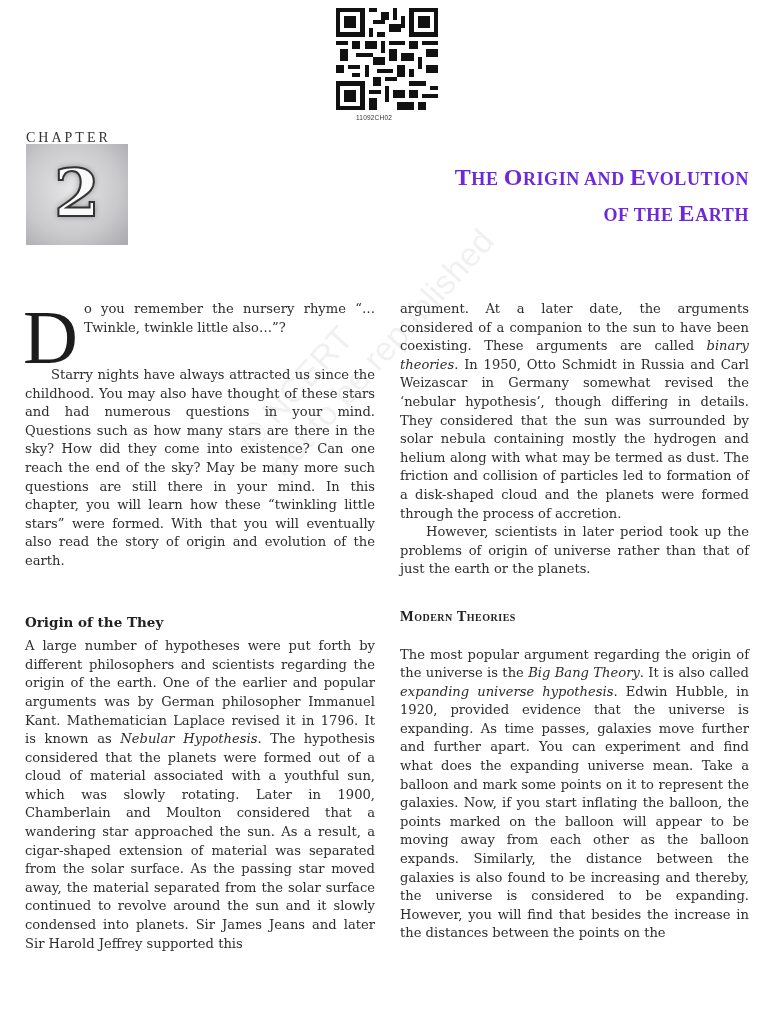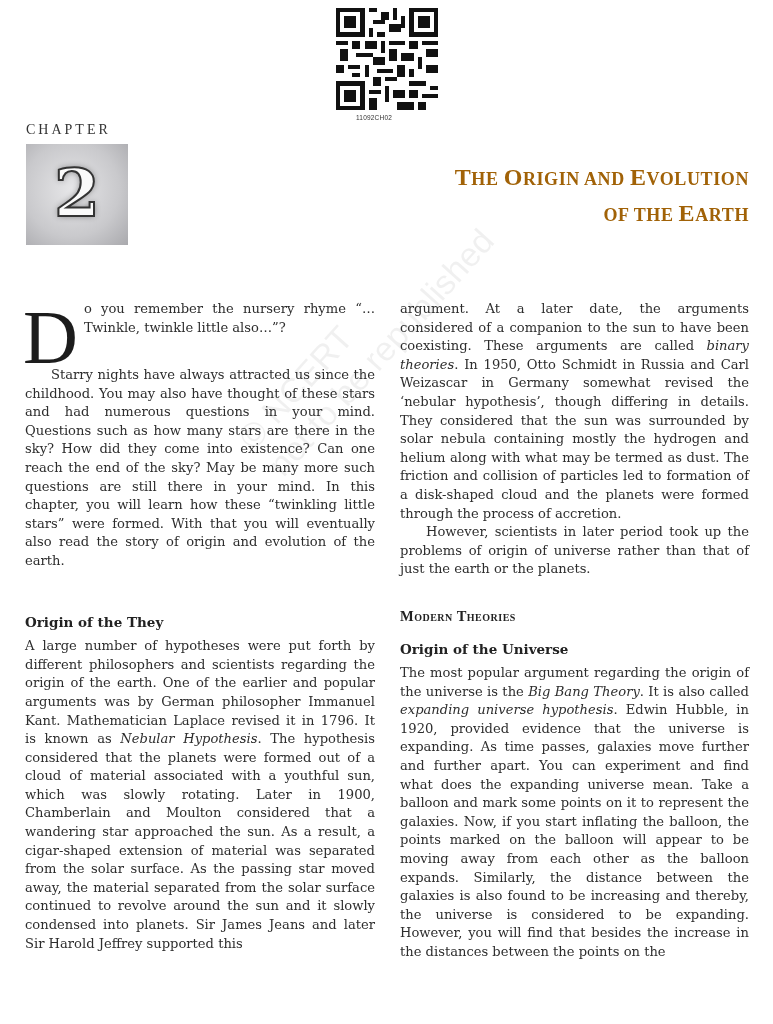--- a/index.html
+++ b/index.html
@@ -1,29 +1,29 @@
 <!DOCTYPE html>
 <html><head>
 <meta charset="utf-8">
 <style>
   html, body { margin:0; padding:0; background:#ffffff; }
   body { width:773px; height:1024px; position:relative; overflow:hidden;
          font-family:"DejaVu Serif", serif; color:#2a2a2a; }
   .qr { position:absolute; left:336px; top:8px; width:102px; height:102px; }
   .qr-code { position:absolute; left:356px; top:114px; font-family:"Liberation Sans", sans-serif;
              font-size:6.5px; color:#333; letter-spacing:0.2px; }
-  .chapter-label { position:absolute; left:26px; top:122px; font-family:"Liberation Serif", serif;
+  .chapter-label { position:absolute; left:26px; top:130px; font-family:"Liberation Serif", serif;
              font-size:14px; letter-spacing:3px; color:#333; }
   .chapter-box { position:absolute; left:26px; top:144px; width:102px; height:101px;
              background:radial-gradient(circle at 45% 45%, #e6e6e8 0%, #c9c9cc 60%, #a9a9ad 100%);
              display:flex; align-items:center; justify-content:center; }
   .chapter-num { font-family:"DejaVu Serif", serif; font-weight:bold; font-size:66px; color:#fafafa;
              -webkit-text-stroke:2px #333; text-shadow:0 0 6px rgba(0,0,0,0.45); line-height:1; margin-top:-4px; }
   .title { position:absolute; right:24px; top:160px; text-align:right; font-family:"Liberation Serif", serif;
-           font-weight:bold; color:#a16207; font-size:18px; letter-spacing:0.6px; line-height:34px; font-variant:small-caps; }
+           font-weight:bold; color:#6d28d9; font-size:18px; letter-spacing:0.6px; line-height:34px; font-variant:small-caps; }
   .title .big { font-size:24px; }
   .col { position:absolute; top:300px; width:350px; font-family:"DejaVu Serif", serif;
          font-size:13.1px; line-height:18.6px; color:#2d2d2d; text-align:justify; }
   .col-left { left:25px; }
   .col-right { left:400px; width:349px; }
   .col p { margin:0; }
   .indent { text-indent:26px; }
   .dropcap { float:left; font-family:"Liberation Serif", serif; font-size:76px; line-height:58px;
              margin:8px 6px 0 -2px; color:#1c1c1c; }
   .intro { margin-bottom:8px !important; }
@@ -127,16 +127,15 @@
   <div class="gap-sm"></div>
   <p><span>A large number of hypotheses were put forth by different philosophers and scientists regarding the origin of the earth. One of the earlier and popular arguments was by German philosopher Immanuel Kant. Mathematician Laplace revised it in 1796. It is known as </span><i>Nebular Hypothesis</i><span>. The hypothesis considered that the planets were formed out of a cloud of material associated with a youthful sun, which was slowly rotating. Later in 1900, Chamberlain and Moulton considered that a wandering star approached the sun. As a result, a cigar-shaped extension of material was separated from the solar surface. As the passing star moved away, the material separated from the solar surface continued to revolve around the sun and it slowly condensed into planets. Sir James Jeans and later Sir Harold Jeffrey supported this</span></p>
 </div>
 
 <div class="col col-right">
   <p><span>argument. At a later date, the arguments considered of a companion to the sun to have been coexisting. These arguments are called </span><i>binary theories</i><span>. In 1950, Otto Schmidt in Russia and Carl Weizascar in Germany somewhat revised the ‘nebular hypothesis’, though differing in details. They considered that the sun was surrounded by solar nebula containing mostly the hydrogen and helium along with what may be termed as dust. The friction and collision of particles led to formation of a disk-shaped cloud and the planets were formed through the process of accretion.</span></p>
   <p class="indent">However, scientists in later period took up the problems of origin of universe rather than that of just the earth or the planets.</p>
   <div class="gap-lg"></div>
   <p class="sec-heading">Modern Theories</p>
   <div class="gap-md"></div>
-  <p class="sub-heading">Origin of the Universe</p>
   <div class="gap-sm"></div>
   <p><span>The most popular argument regarding the origin of the universe is the </span><i>Big Bang Theory</i><span>. It is also called </span><i>expanding universe hypothesis</i><span>. Edwin Hubble, in 1920, provided evidence that the universe is expanding. As time passes, galaxies move further and further apart. You can experiment and find what does the expanding universe mean. Take a balloon and mark some points on it to represent the galaxies. Now, if you start inflating the balloon, the points marked on the balloon will appear to be moving away from each other as the balloon expands. Similarly, the distance between the galaxies is also found to be increasing and thereby, the universe is considered to be expanding. However, you will find that besides the increase in the distances between the points on the</span></p>
 </div>
 
 </body></html>

